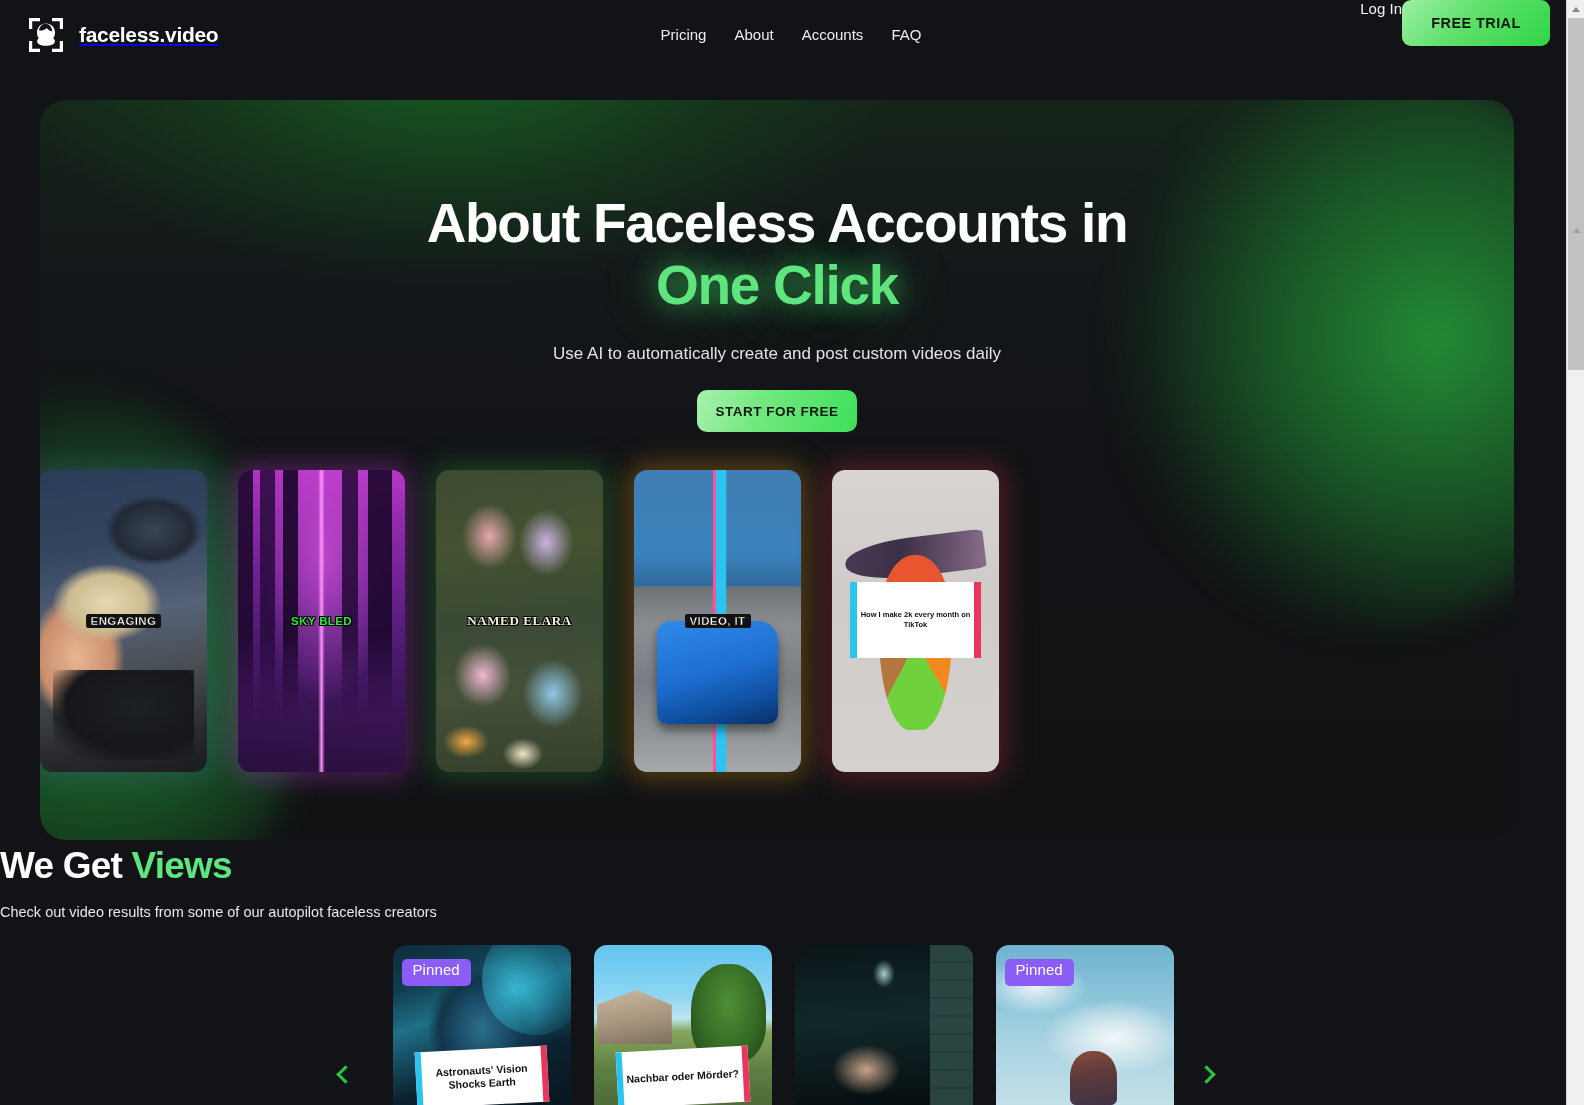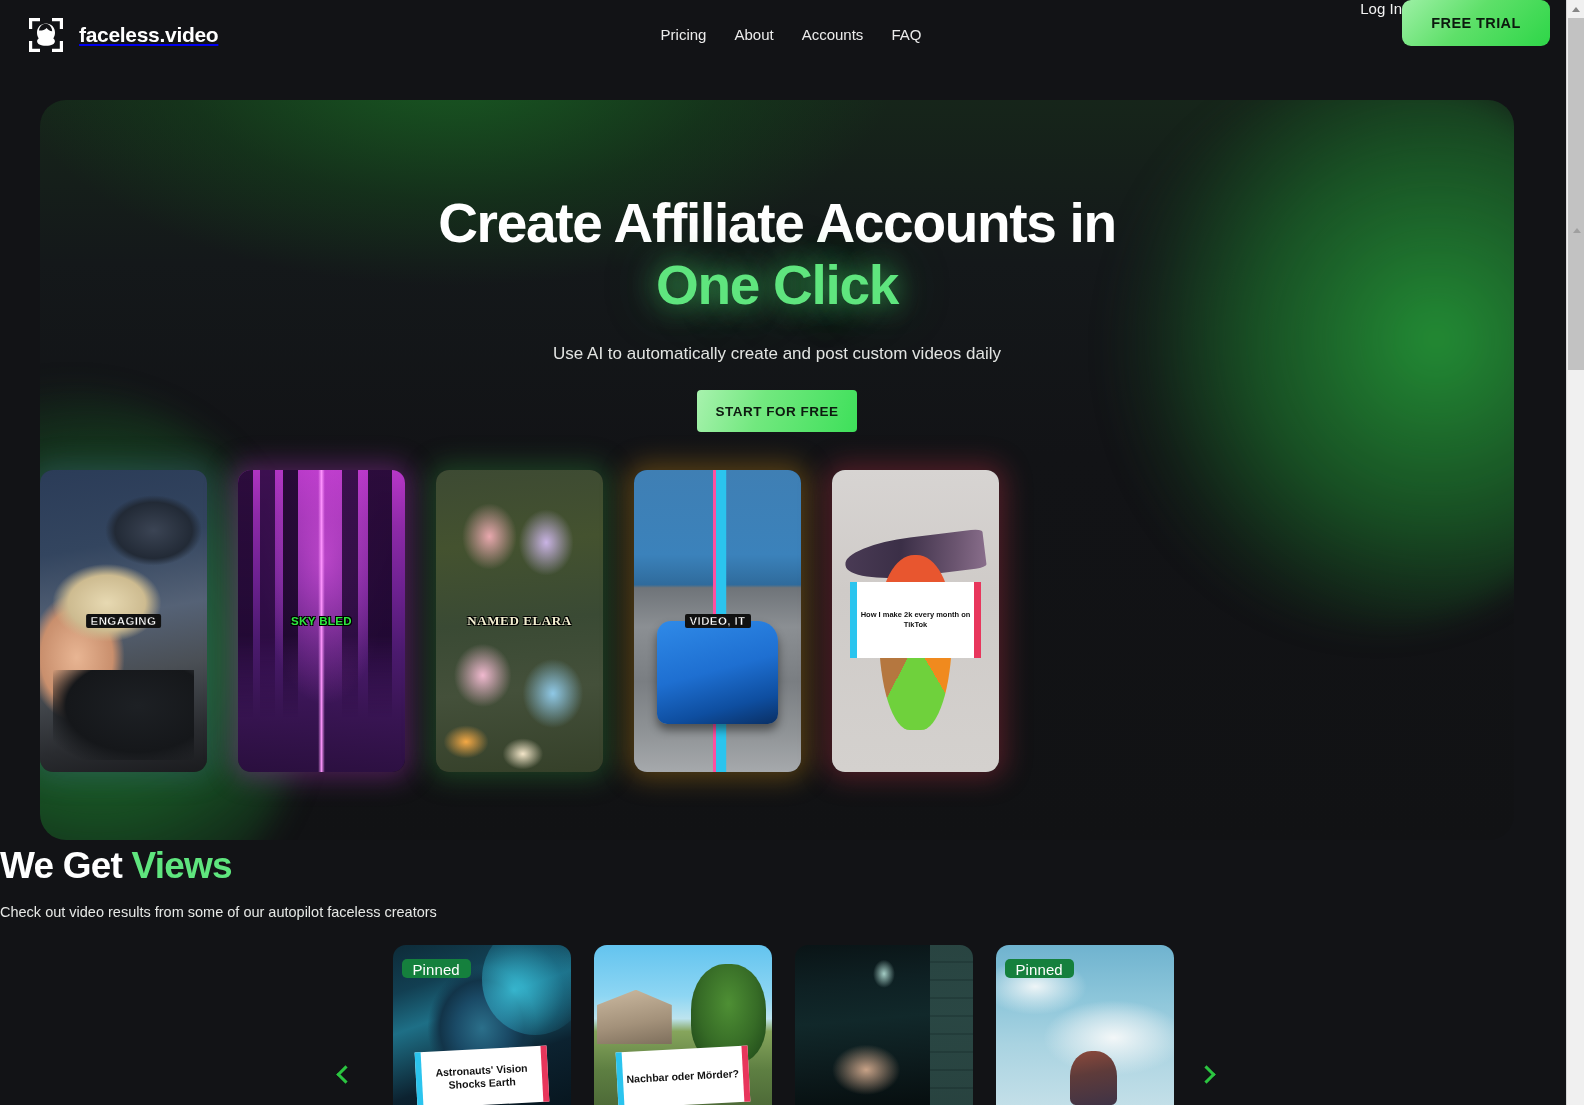--- a/index.html
+++ b/index.html
@@ -114,21 +114,21 @@
   }
   .hero-title .accent {
     color:#5fe57e;
     text-shadow:0 0 28px rgba(70,220,105,0.75), 0 0 58px rgba(60,200,95,0.42);
   }
   .hero-sub {
     margin-top:28px; font-size:17px; color:#e2e4e2; font-weight:400;
   }
   .btn-start {
     margin-top:26px;
-    width:160px; height:42px; border:none; border-radius:4px;
+    width:160px; height:42px; border:none; border-radius:10px;
     background:linear-gradient(110deg,#a8f2ae 0%,#72e87f 40%,#3ee05a 100%);
     color:#0e1a10; font-size:13.5px; font-weight:700; letter-spacing:0.5px;
     font-family:"Liberation Sans", sans-serif; cursor:pointer;
   }
 
   
   .thumb-strip {
     margin-top:38px;
     display:flex; align-items:center; gap:31px;
   }
@@ -253,23 +253,23 @@
   }
   .car-card {
     position:relative;
     width:178px; height:160px;
     border-radius:13px 13px 0 0;
     overflow:hidden;
     flex:0 0 auto;
   }
   .pinned-badge {
     position:absolute; left:9px; top:14px; z-index:9;
-    background:#15803d; color:#fff;
+    background:#8b5cf6; color:#fff;
     font-size:15px; font-weight:500;
-    padding:2px 11px 0; border-radius:5px;
+    padding:2px 11px 8px; border-radius:5px;
     letter-spacing:0.1px;
   }
   .car-note {
     position:absolute; left:13%; bottom:0px; width:74%; height:56px;
     background:#fff; border-left:6px solid #2bc4ee; border-right:6px solid #e8365c;
     display:flex; align-items:center; justify-content:center; text-align:center;
     z-index:8; transform:rotate(-3deg);
   }
   .car-note span { color:#121212; font-size:10.5px; font-weight:800; line-height:1.25; padding:0 3px; }
 
@@ -373,21 +373,21 @@
       <button class="btn-trial">FREE TRIAL</button>
     </div>
   </div>
 
   <section class="hero">
     <div class="glow-right"></div>
     <div class="glow-left"></div>
 
     <div class="hero-inner">
       <h1 class="hero-title">
-        <span>Create Affiliate Accounts in</span><br>
+        <span>About Faceless Accounts in</span><br>
         <span class="accent">One Click</span>
       </h1>
 
       <p class="hero-sub">Use AI to automatically create and post custom videos daily</p>
 
       <button class="btn-start">START FOR FREE</button>
 
       <div class="thumb-strip">
 
         <div class="thumb" style="box-shadow:0 0 26px 7px rgba(70,100,150,0.30);">

